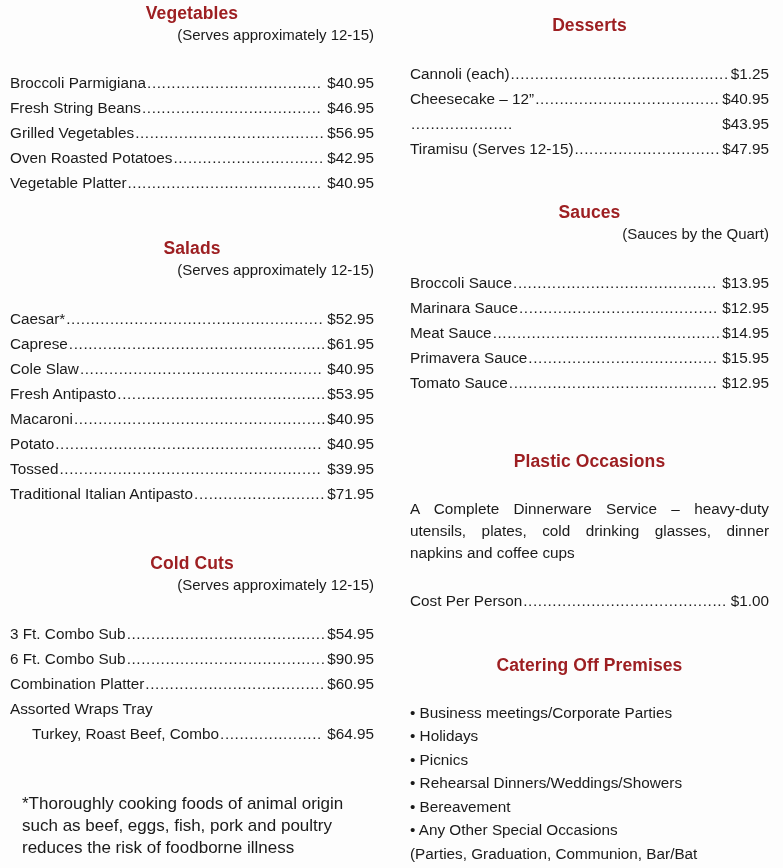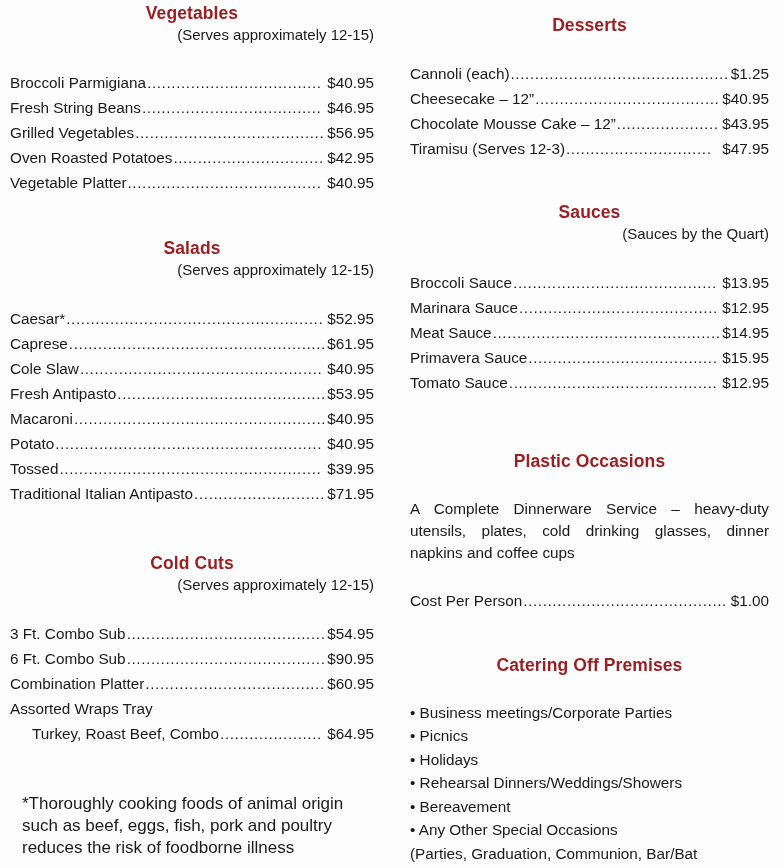--- a/index.html
+++ b/index.html
@@ -246,26 +246,25 @@
             <span class="item-name">Cannoli (each)</span>
             <span class="leader">.............................................</span>
             <span class="item-price">$1.25</span>
           </li>
           <li class="item-row">
             <span class="item-name">Cheesecake – 12”</span>
             <span class="leader">......................................</span>
             <span class="item-price">$40.95</span>
           </li>
           <li class="item-row">
-            <span class="item-name">Chocolate Mousse Cake – 12”</span>
             <span class="leader">.....................</span>
             <span class="item-price">$43.95</span>
           </li>
           <li class="item-row">
-            <span class="item-name">Tiramisu (Serves 12-3)</span>
+            <span class="item-name">Tiramisu (Serves 12-15)</span>
             <span class="leader">..............................</span>
             <span class="item-price">$47.95</span>
           </li>
         </ul>
     </div>
 
     <div class="section sp-sauces">
       <div class="section-title">Sauces</div>
       <div class="section-subtitle">(Sauces by the Quart)</div>
       <ul class="items sp-sauces-items">
@@ -306,22 +305,22 @@
           <span class="leader">..........................................</span>
           <span class="item-price">$1.00</span>
         </div>
       </div>
     </div>
 
     <div class="section sp-catering">
       <div class="section-title">Catering Off Premises</div>
       <ul class="bullets sp-catering-ul">
           <li class="bullet-line">• Business meetings/Corporate Parties</li>
+          <li class="bullet-line">• Holidays</li>
           <li class="bullet-line">• Picnics</li>
-          <li class="bullet-line">• Holidays</li>
           <li class="bullet-line">• Rehearsal Dinners/Weddings/Showers</li>
           <li class="bullet-line">• Bereavement</li>
           <li class="bullet-line">• Any Other Special Occasions</li>
         </ul>
       <div>
           <div class="bullet-cont">(Parties, Graduation, Communion, Bar/Bat</div>
           <div class="bullet-cont">Mitzvahs, Confirmation, Quinceañera, etc.)</div>
         </div>
     </div>
 

